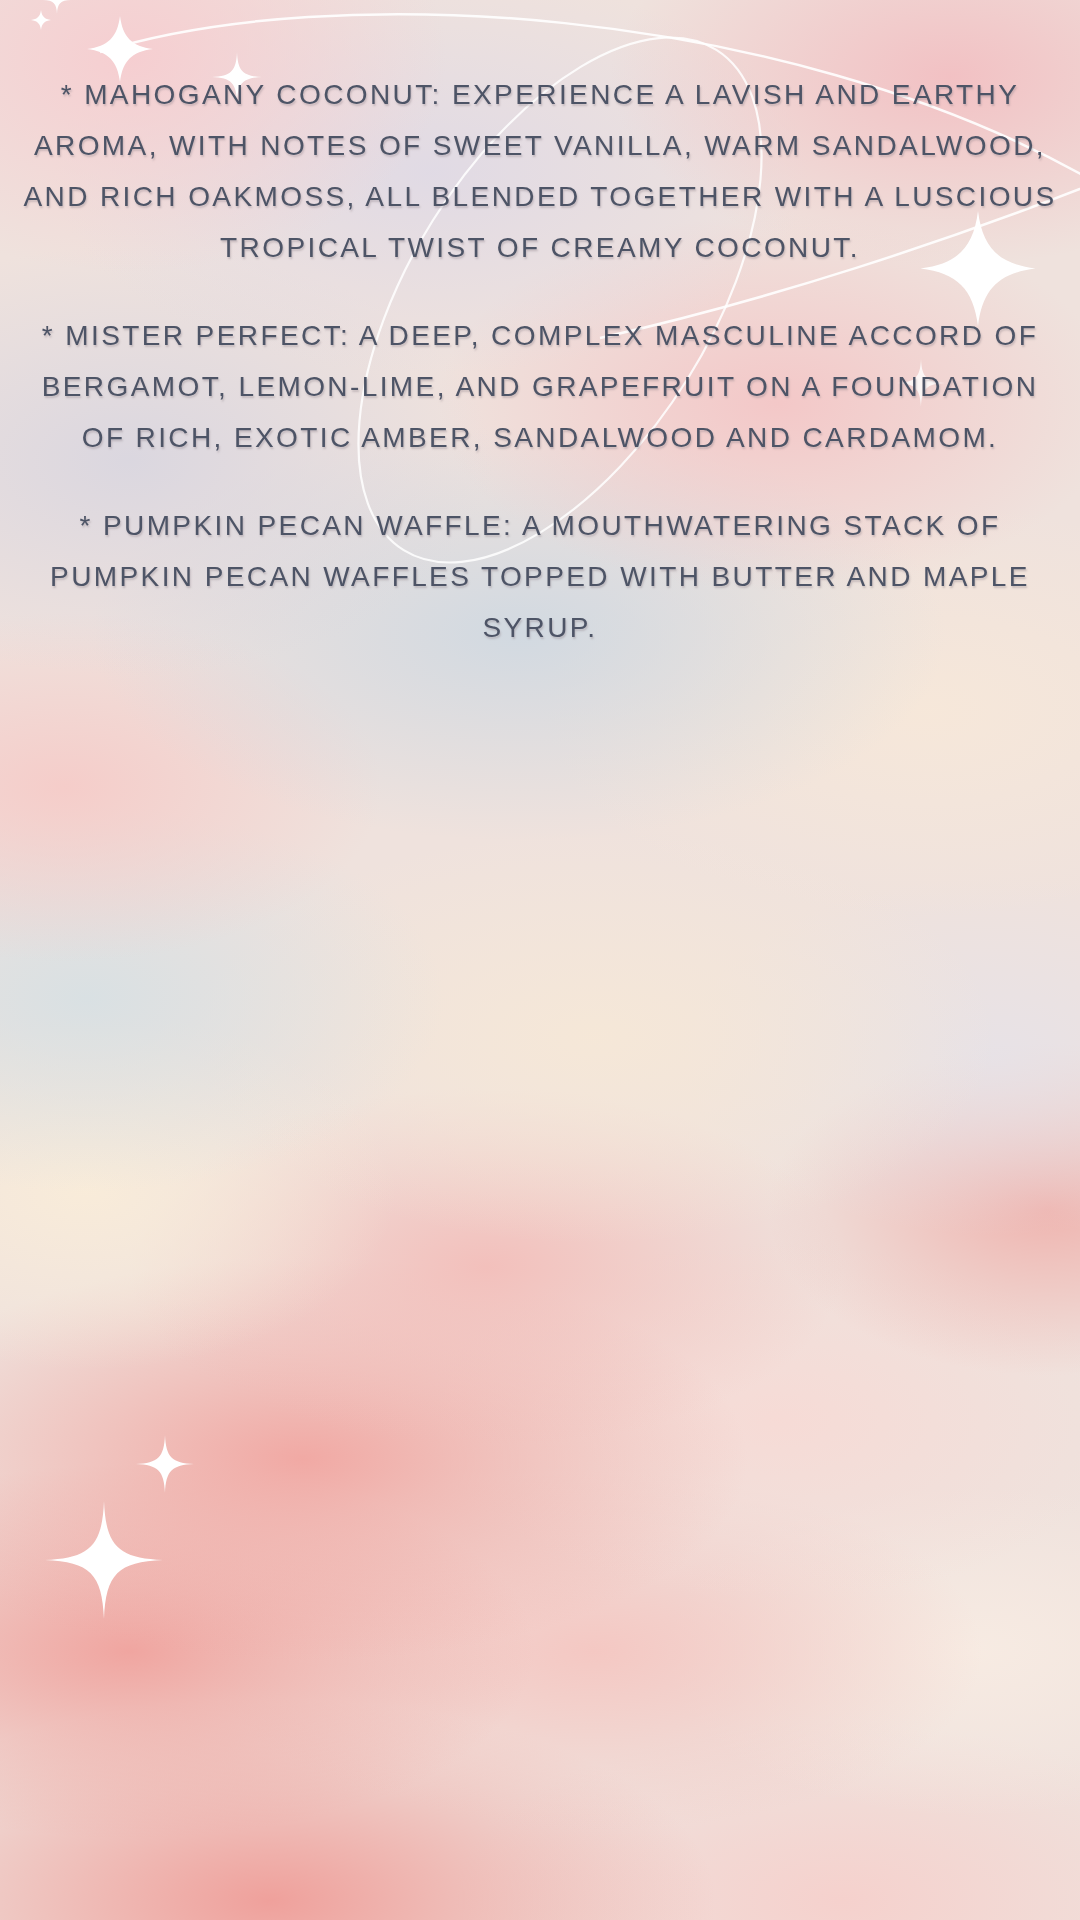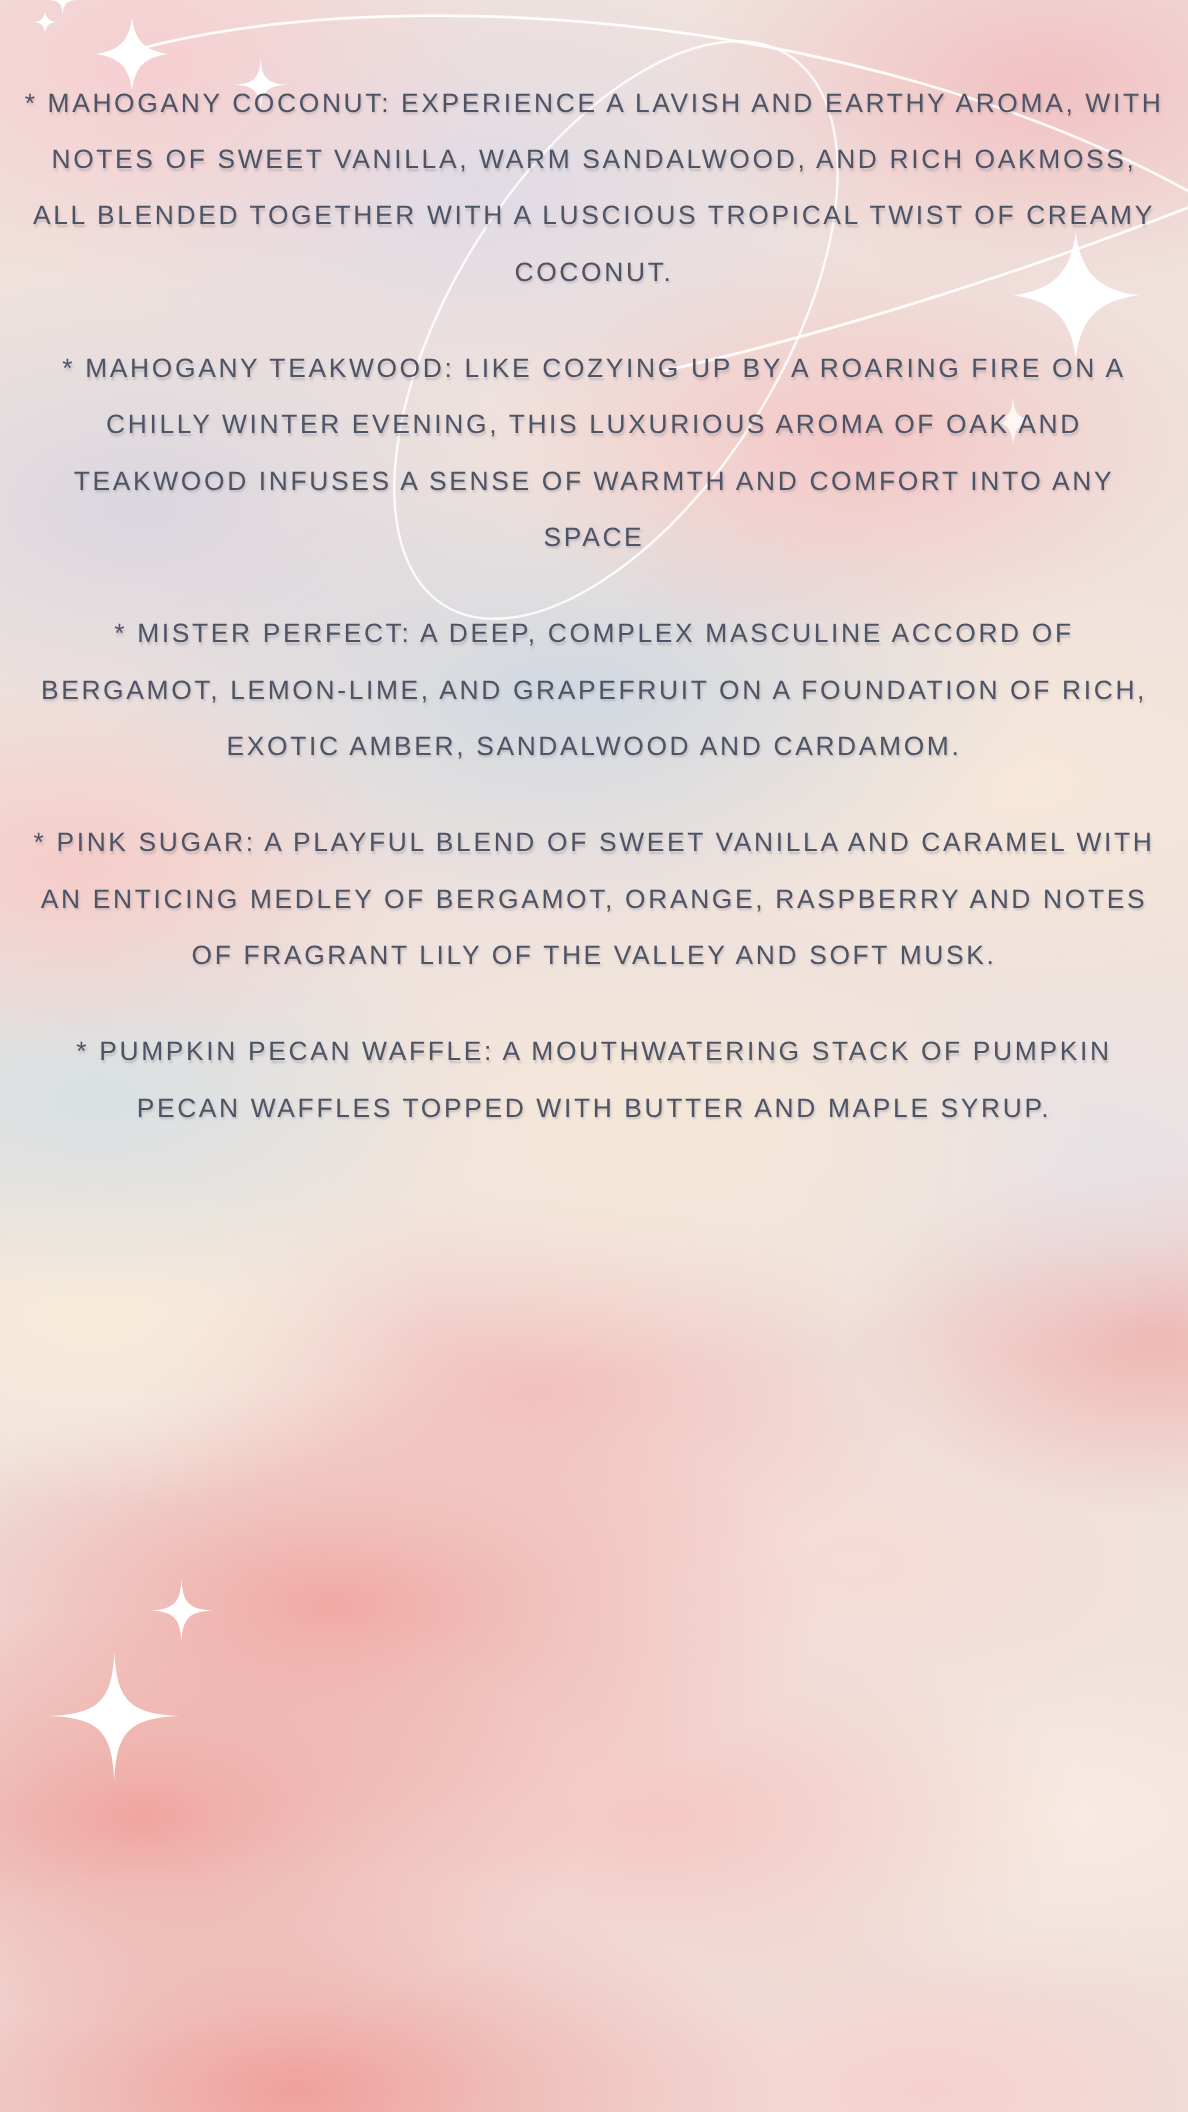--- a/index.html
+++ b/index.html
@@ -32,21 +32,21 @@
       radial-gradient(ellipse 55% 14% at 25% 99%, rgba(239,157,152,.95) 0%, rgba(239,157,152,0) 75%),
       radial-gradient(ellipse 50% 13% at 78% 99%, rgba(246,207,203,.90) 0%, rgba(246,207,203,0) 72%),
       #efe2dd;}
 
   .deco{position:absolute;inset:0;z-index:1;}
   .sparkle{position:absolute;z-index:2;}
   .sparkle svg{display:block;width:100%;height:100%;}
 
   .content{position:relative;z-index:3;box-sizing:border-box;
     width:1080px;padding:69px 22px 0;color:#4d5466;
-    font-size:24px;line-height:51px;letter-spacing:2.4px;
+    font-size:28px;line-height:51px;letter-spacing:2.4px;
     text-align:center;text-transform:uppercase;
     text-shadow:1px 2px 2px rgba(140,125,135,.38);}
   .content p{margin:0 auto 37px;max-width:1036px;}
 </style>
 </head>
 <body>
 
 <div class="canvas">
   <div class="bg"></div>
 
@@ -92,18 +92,16 @@
       </svg>
   </div>
   <div class="sparkle" style="left:45px;top:1494px;width:118px;height:132px">
     <svg viewBox="0 0 100 100">
         <path fill="#ffffff" d="M50 0 C51.5 38 62 48.5 100 50 C62 51.5 51.5 62 50 100 C48.5 62 38 51.5 0 50 C38 48.5 48.5 38 50 0 Z"></path>
       </svg>
   </div>
 
   <main class="content">
     <p>* MAHOGANY COCONUT: EXPERIENCE A LAVISH AND EARTHY AROMA, WITH NOTES OF SWEET VANILLA, WARM SANDALWOOD, AND RICH OAKMOSS, ALL BLENDED TOGETHER WITH A LUSCIOUS TROPICAL TWIST OF CREAMY COCONUT.</p>
-    <p>* MAHOGANY TEAKWOOD: LIKE COZYING UP BY A ROARING FIRE ON A CHILLY WINTER EVENING, THIS LUXURIOUS AROMA OF OAK AND TEAKWOOD INFUSES A SENSE OF WARMTH AND COMFORT INTO ANY SPACE</p>
     <p>* MISTER PERFECT: A DEEP, COMPLEX MASCULINE ACCORD OF BERGAMOT, LEMON-LIME, AND GRAPEFRUIT ON A FOUNDATION OF RICH, EXOTIC AMBER, SANDALWOOD AND CARDAMOM.</p>
-    <p>* PINK SUGAR: A PLAYFUL BLEND OF SWEET VANILLA AND CARAMEL WITH AN ENTICING MEDLEY OF BERGAMOT, ORANGE, RASPBERRY AND NOTES OF FRAGRANT LILY OF THE VALLEY AND SOFT MUSK.</p>
     <p>* PUMPKIN PECAN WAFFLE: A MOUTHWATERING STACK OF PUMPKIN PECAN WAFFLES TOPPED WITH BUTTER AND MAPLE SYRUP.</p>
   </main>
 </div>
 
 </body></html>

